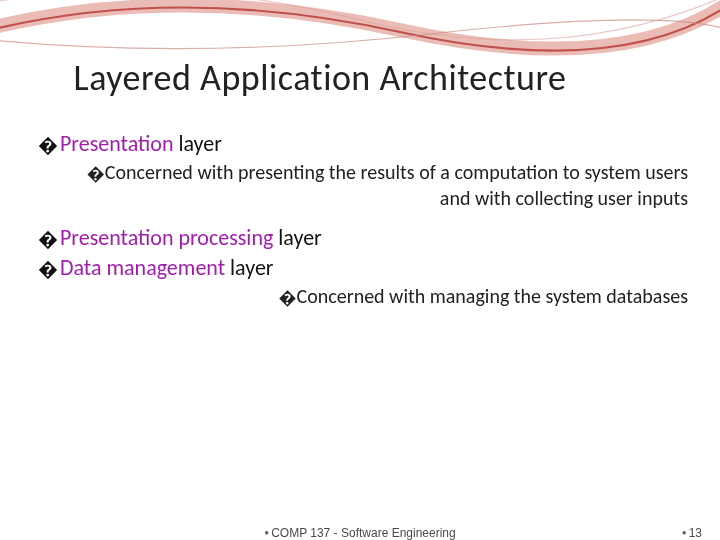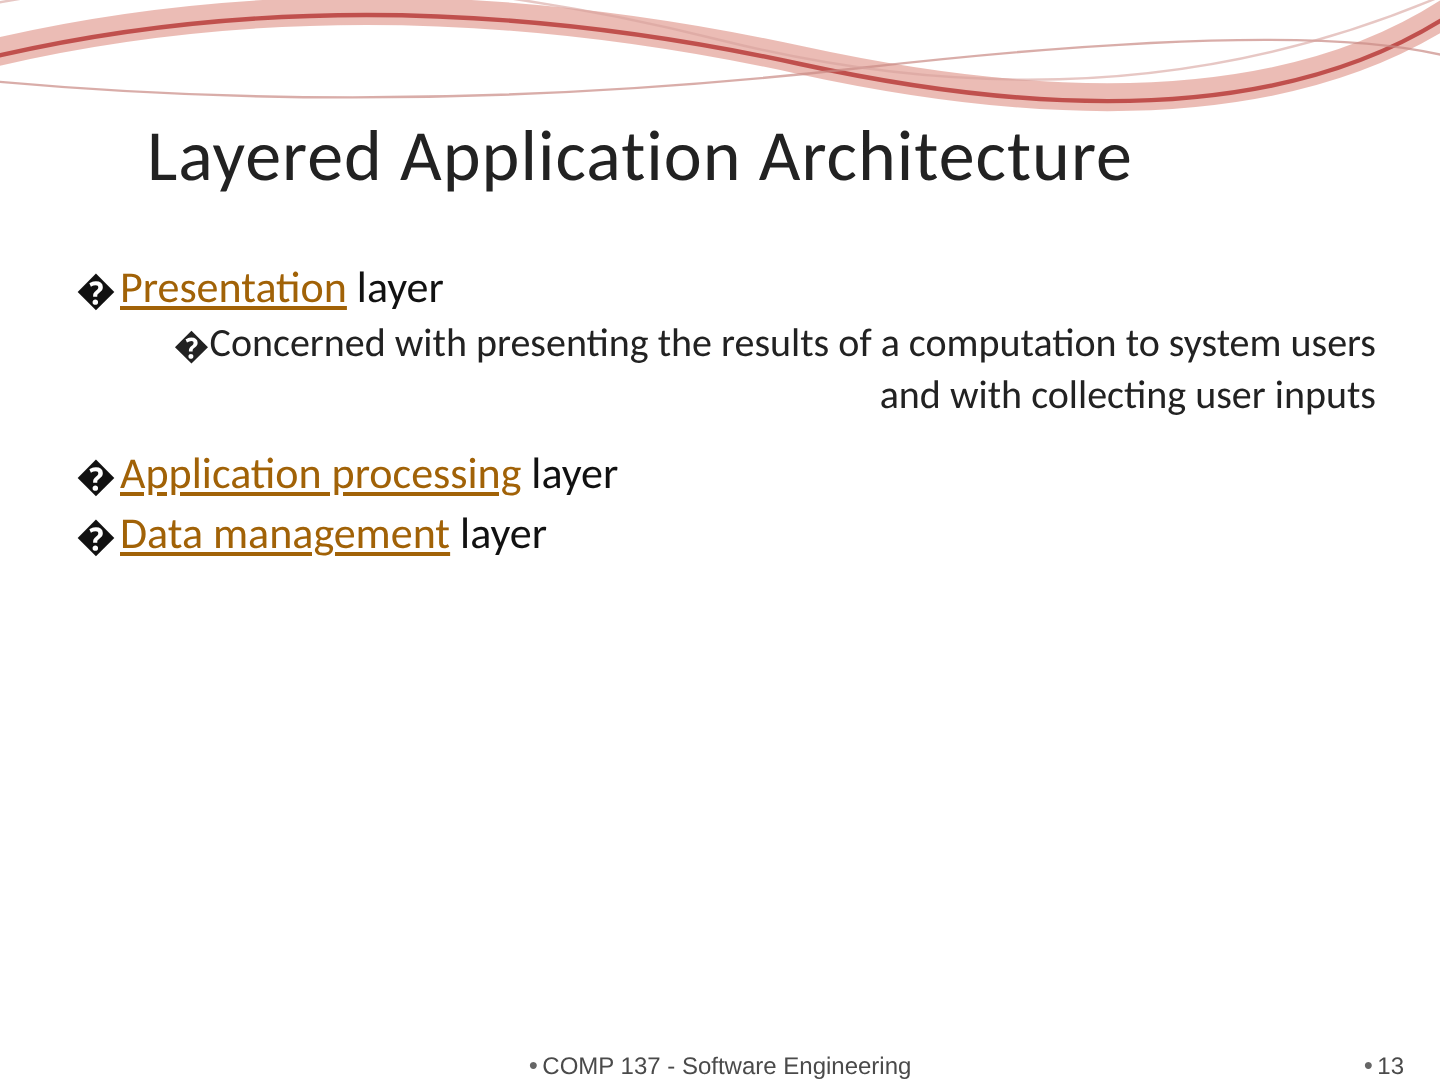--- a/index.html
+++ b/index.html
@@ -43,21 +43,21 @@
     margin-bottom: 2px;
     color: #111;
   }
   .heading .glyph {
     font-family: Arial, sans-serif;
     font-size: 20px;
     display: inline-block;
     width: 22px;
     vertical-align: -1px;
   }
-  .accent { color: #a16207; text-decoration: underline; }
+  .accent { color: #a21caf; }
   .sub {
     font-size: 20px;
     color: #222;
     margin: 2px 0 12px 24px;
     line-height: 1.28;
     text-align: right;
   }
   .sub .glyph {
     font-family: Arial, sans-serif;
     font-size: 18px;
@@ -110,25 +110,28 @@
 <div class="content">
 
   <div class="heading">
     <span class="glyph">�</span><span class="accent">Presentation</span><span> layer</span>
   </div>
   <div class="sub">
     <span class="glyph">�</span><span>Concerned with presenting the results of a computation to system users and with collecting user inputs</span>
   </div>
 
   <div class="heading">
-    <span class="glyph">�</span><span class="accent">Application processing</span><span> layer</span>
+    <span class="glyph">�</span><span class="accent">Presentation processing</span><span> layer</span>
   </div>
 
   <div class="heading">
     <span class="glyph">�</span><span class="accent">Data management</span><span> layer</span>
+  </div>
+  <div class="sub">
+    <span class="glyph">�</span><span>Concerned with managing the system databases</span>
   </div>
 
 </div>
 
 <div class="footer">
   <span class="center">
     <span class="fdot">●</span><span>COMP 137 - Software Engineering</span>
   </span>
   <span class="right">
     <span class="fdot">●</span><span>13</span>

